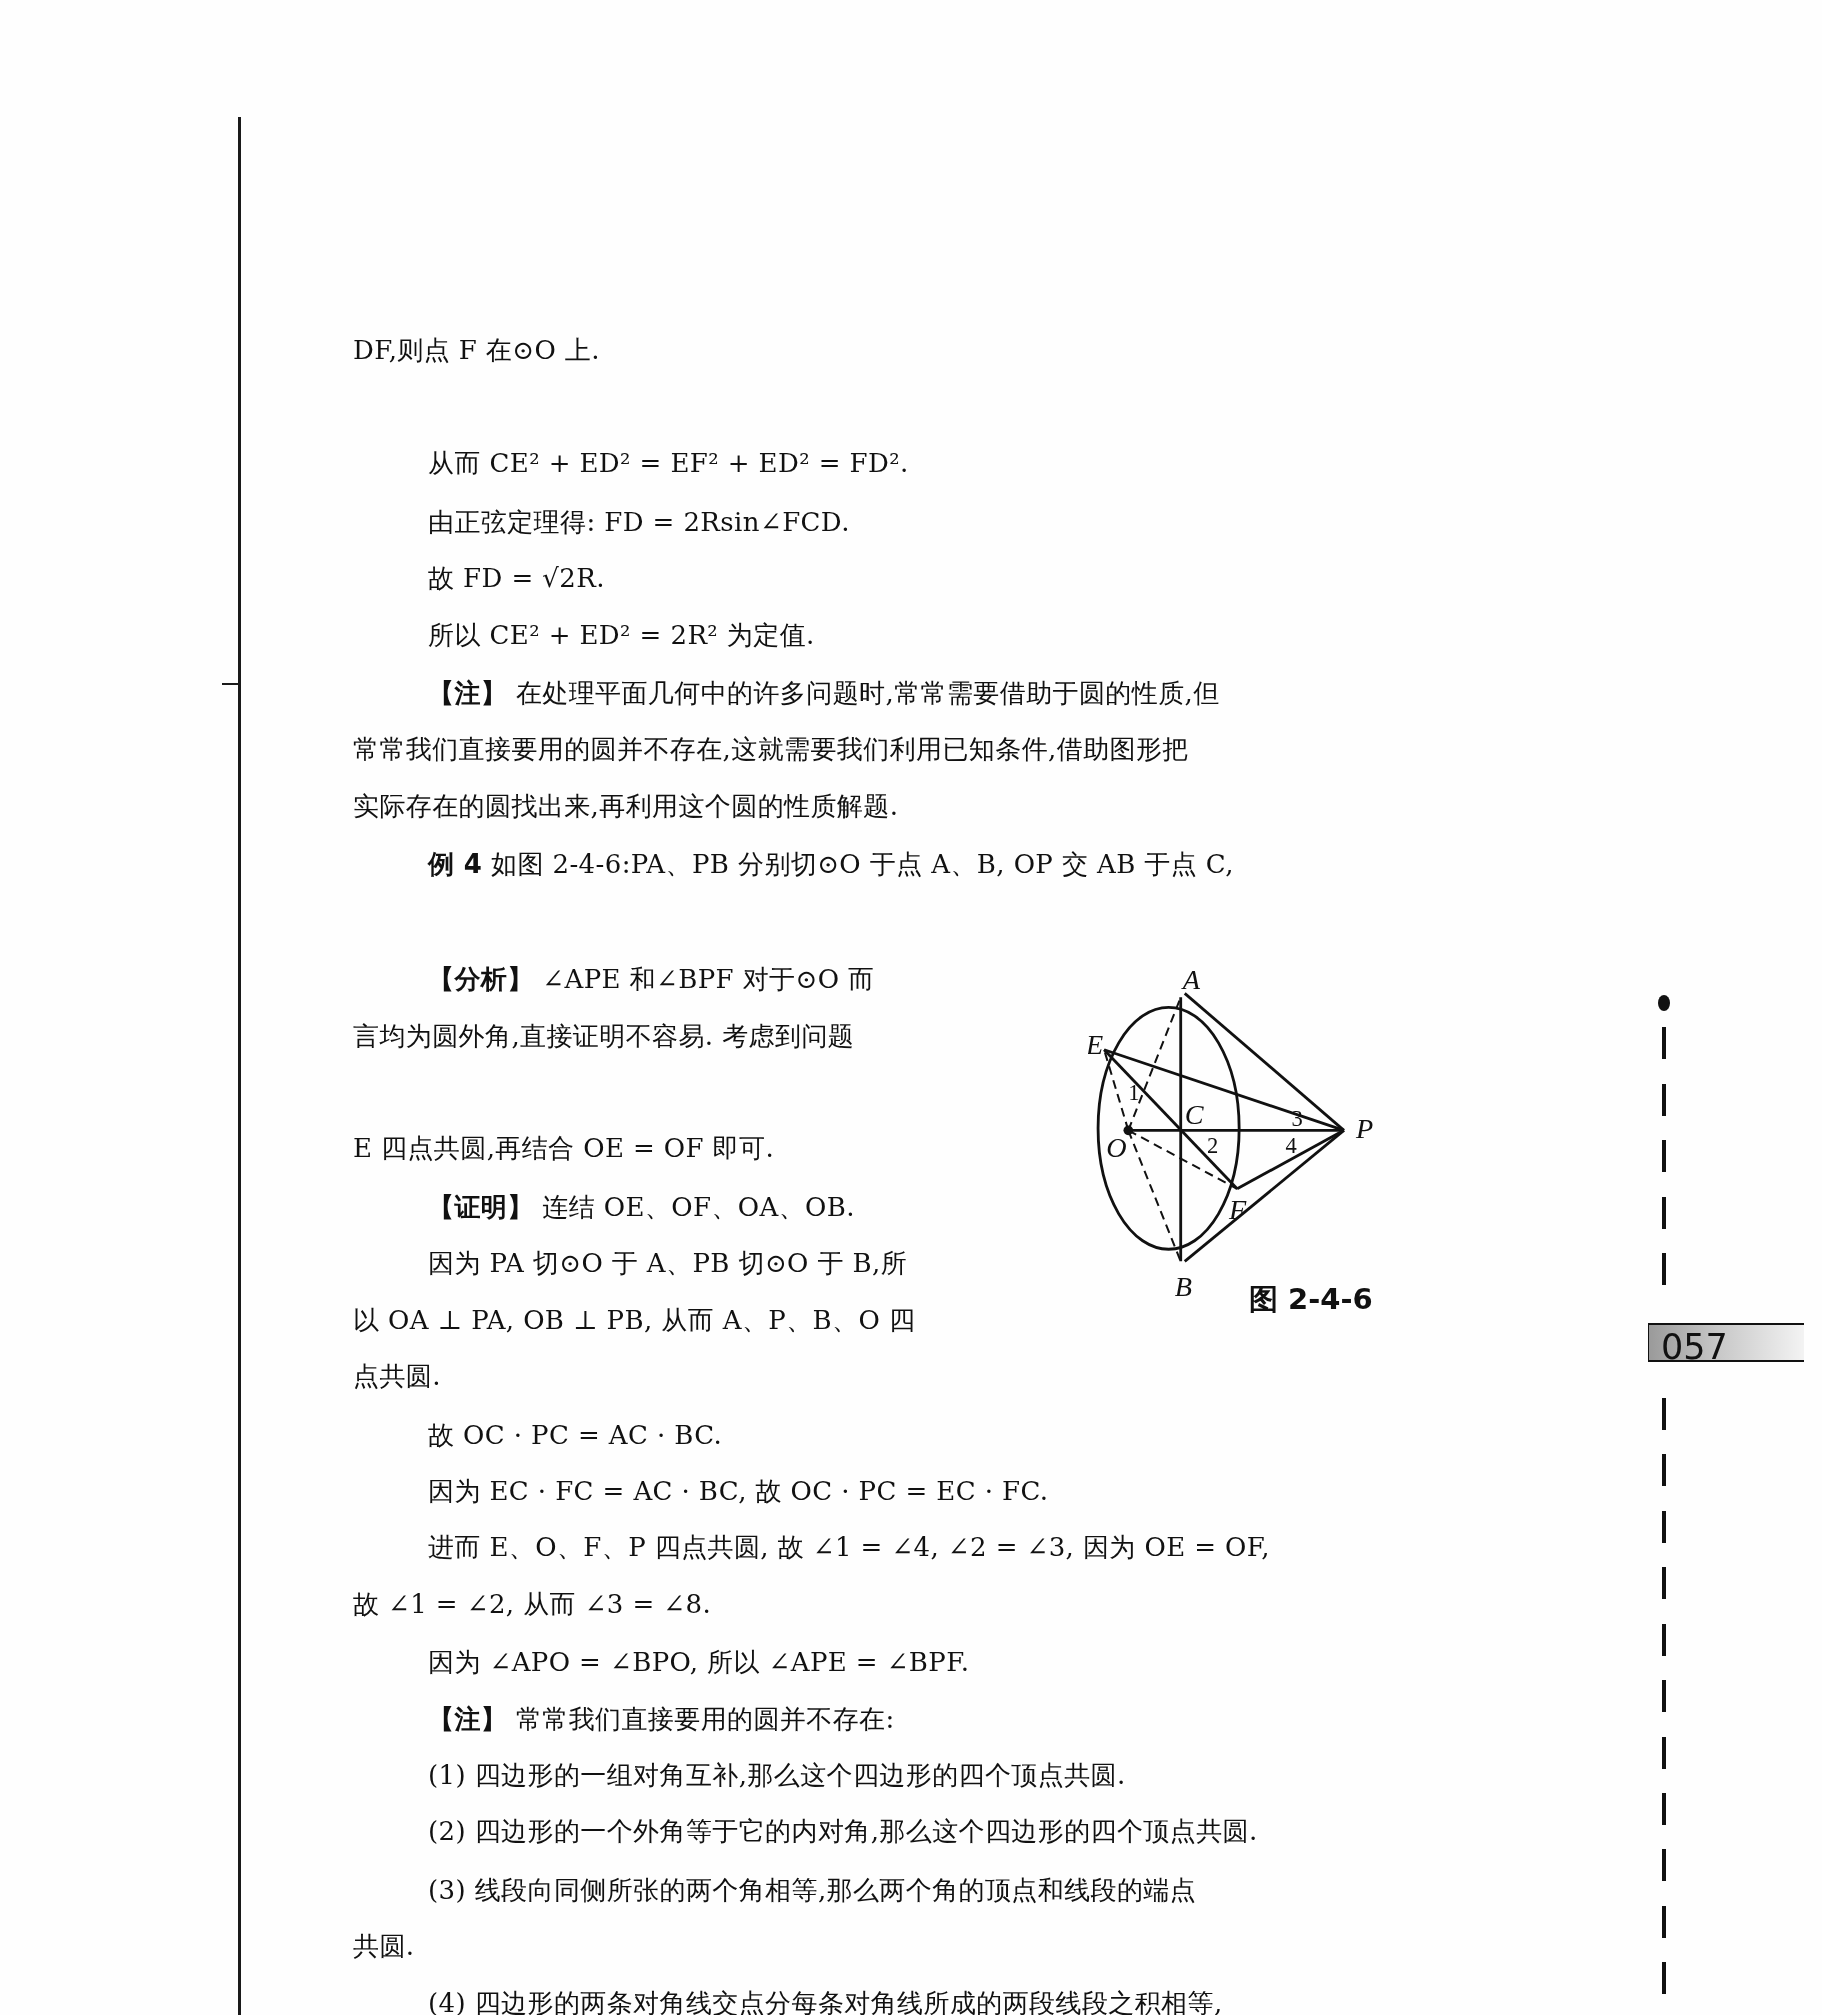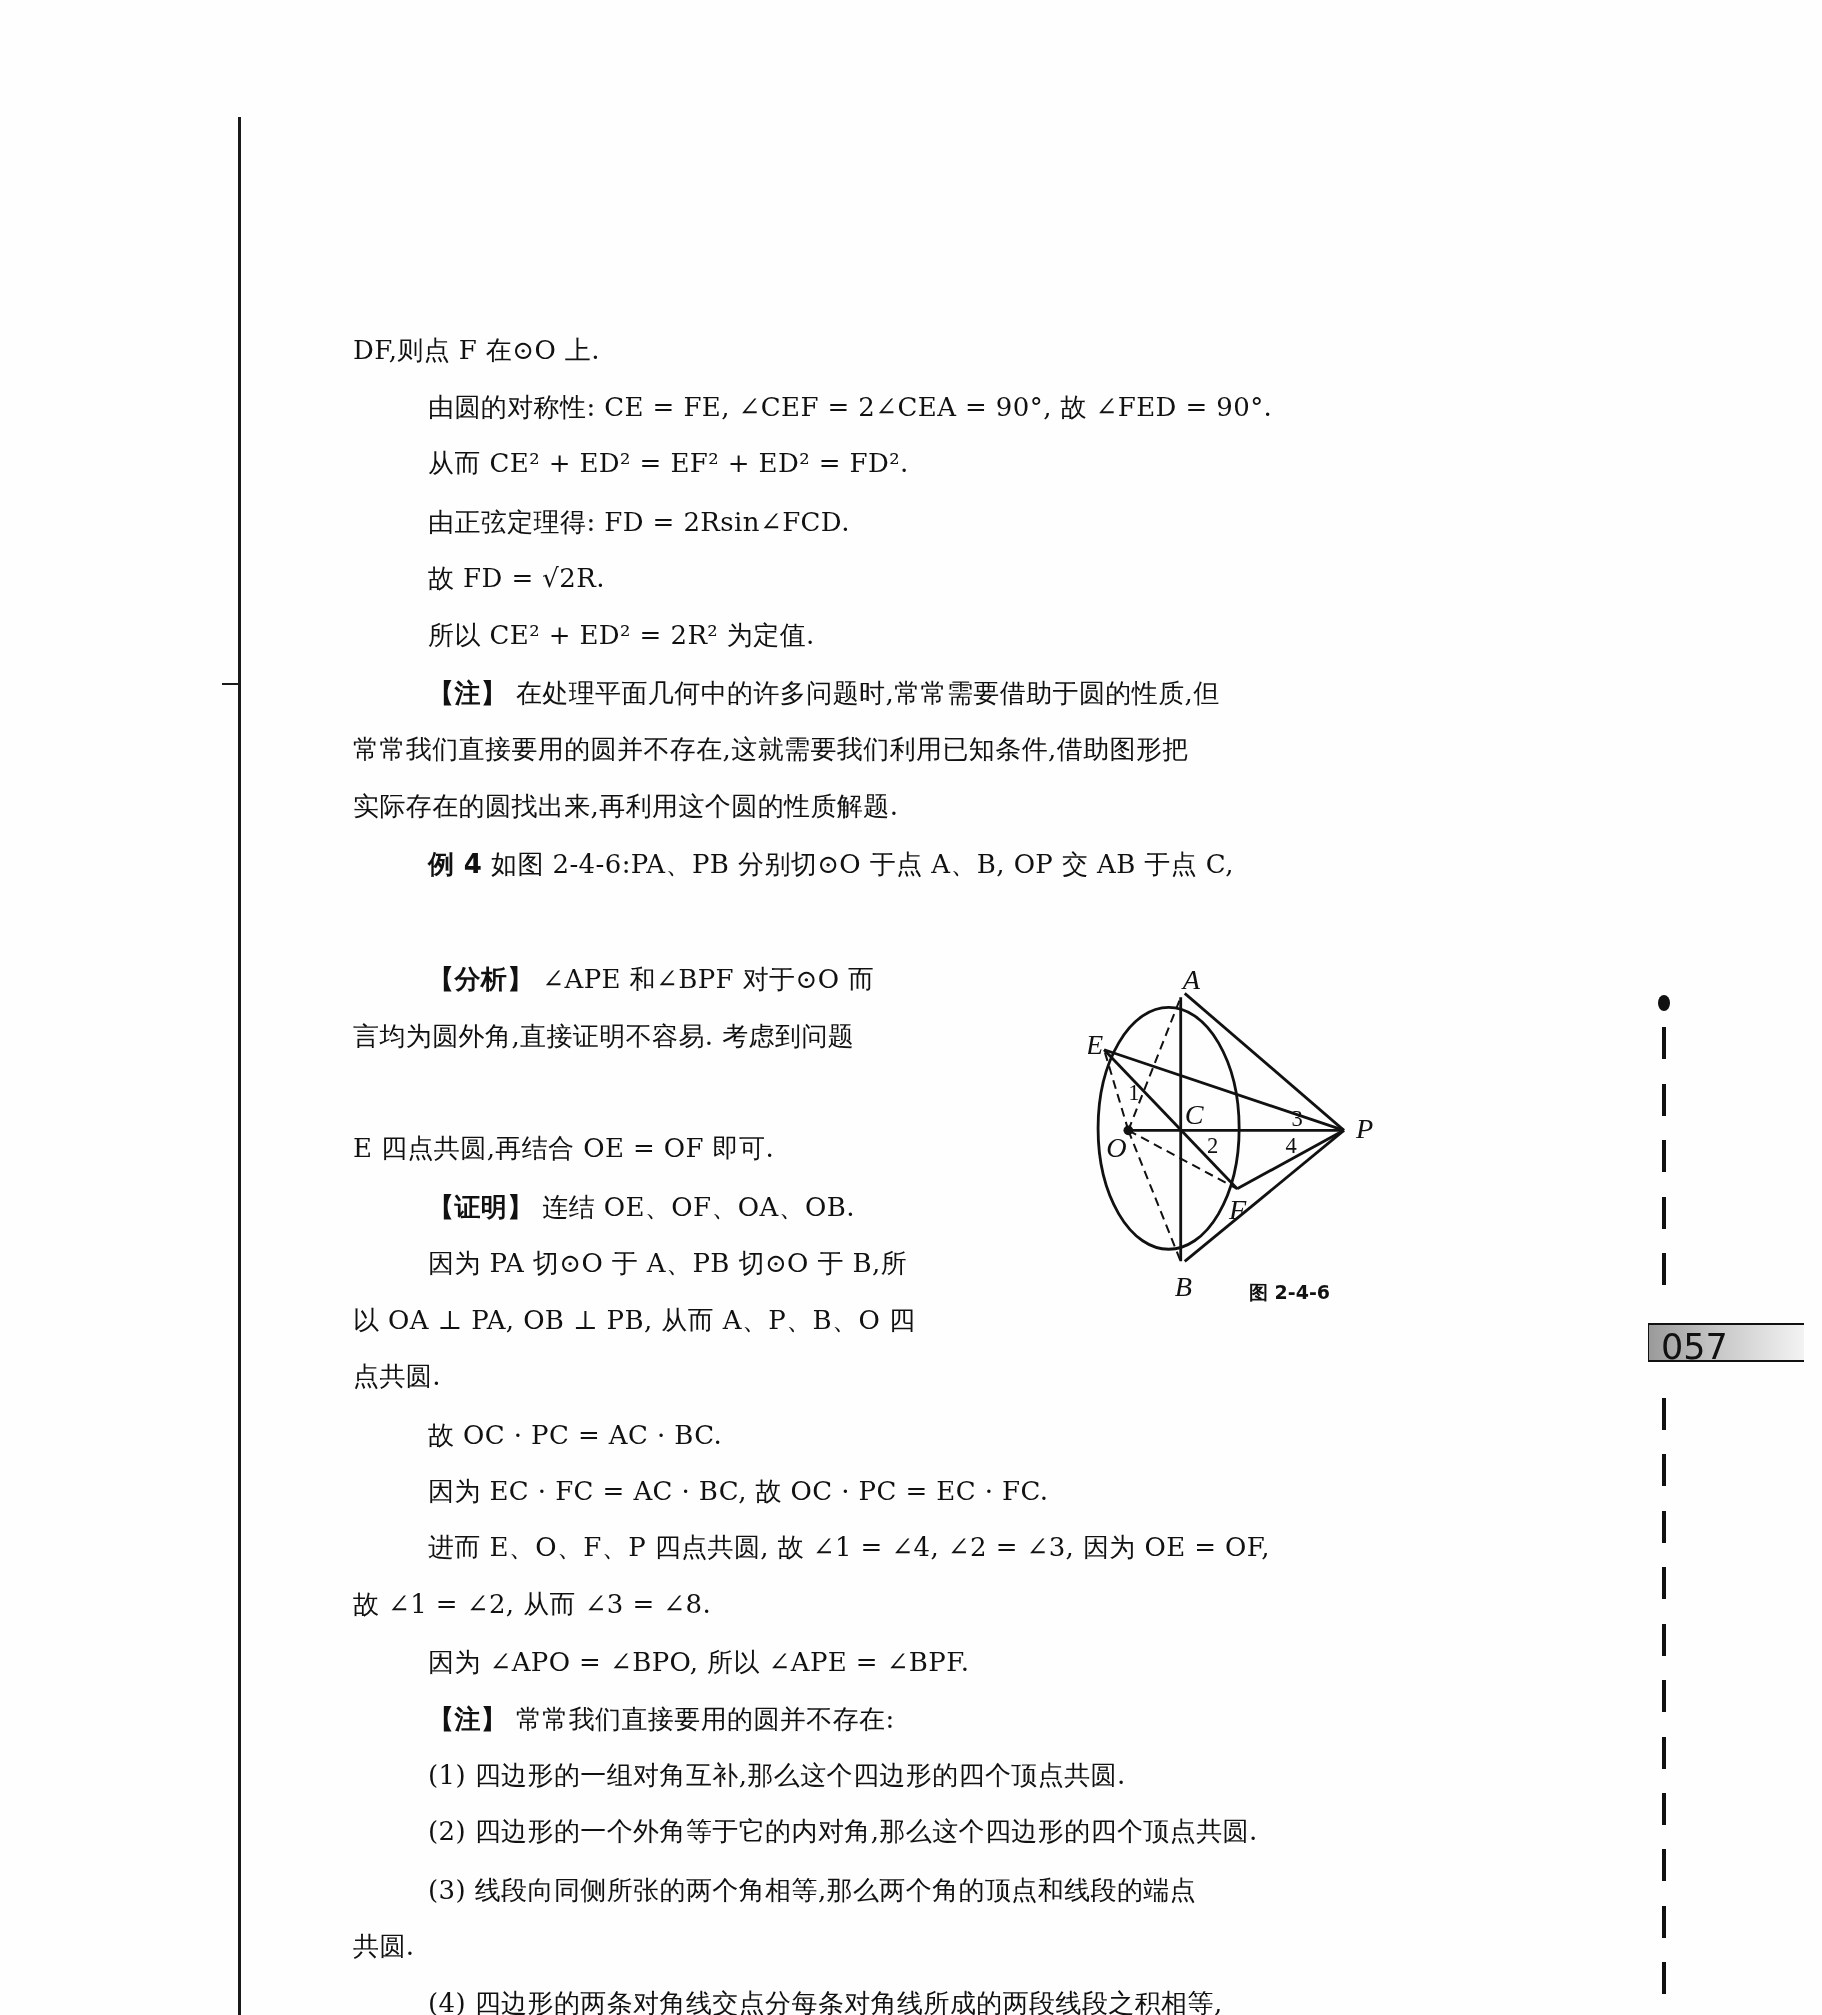--- a/index.html
+++ b/index.html
@@ -6,39 +6,38 @@
   body { width:1823px; height:2643px; position:relative; overflow:hidden;
          font-family:"DejaVu Serif","Liberation Serif",serif; color:#111; }
   .page { position:absolute; left:0; top:0; width:1823px; height:2643px; background:#fefefe; }
   .margin-line { position:absolute; left:238px; top:117px; width:3.2px; height:2378px; background:#1a1a1a; }
   .margin-tick { position:absolute; left:222px; top:683px; width:17.7px; height:1.6px; background:#1a1a1a; }
   .line { position:absolute; font-size:26px; line-height:40px; white-space:nowrap; letter-spacing:0.4px; }
   .indent { left:428px; }
   .flush { left:353px; }
   .bold { font-weight:bold; font-family:"DejaVu Sans","Liberation Sans",sans-serif; }
   .fig { position:absolute; left:1088px; top:967px; width:524px; height:363px; }
-  .fig-caption { position:absolute; left:1249px; top:1280px; font-size:19px; font-weight:bold;
+  .fig-caption { position:absolute; left:1249px; top:1280px; font-size:29px; font-weight:bold;
                  font-family:"DejaVu Sans","Liberation Sans",sans-serif; }
   .dash-rail { position:absolute; left:1662px; top:995px; width:5.6px; height:1330px; }
   .dash-rail .dot { position:absolute; left:-3.6px; top:0; width:12px; height:16px; border-radius:50%; background:#111; }
   .dash-seg { position:absolute; left:0; width:4px; height:32px; background:#111; }
   .page-tab { position:absolute; left:1648px; top:1323px; width:155px; height:35px;
               border-top:2px solid #111; border-bottom:2px solid #111; border-left:1.2px solid #111;
               background:linear-gradient(90deg,#9a9a9a 0%,#c8c8c8 45%,#f3f3f3 100%); }
   .page-tab span { position:absolute; left:12px; top:2.4px; font-size:35px; font-family:"DejaVu Sans","Liberation Sans",sans-serif; color:#111; }
 </style>
 </head>
 <body>
 
 <div class="page">
   <div class="margin-line"></div>
   <div class="margin-tick"></div>
 
   <div class="line flush" style="top:330px">DF,则点 F 在⊙O 上.</div>
-  <div class="line indent" style="top:387px">由圆的对称性: CE = FE, ∠CEF = 2∠CEA = 90°, 故 ∠FED = 90°.</div>
   <div class="line indent" style="top:443px">从而 CE² + ED² = EF² + ED² = FD².</div>
   <div class="line indent" style="top:502px">由正弦定理得: FD = 2Rsin∠FCD.</div>
   <div class="line indent" style="top:558px">故 FD = √2R.</div>
   <div class="line indent" style="top:615px">所以 CE² + ED² = 2R² 为定值.</div>
 
   <div class="line indent" style="top:673px">
     <span class="bold">【注】</span>
     <span>在处理平面几何中的许多问题时,常常需要借助于圆的性质,但</span>
   </div>
   <div class="line flush" style="top:729px">常常我们直接要用的圆并不存在,这就需要我们利用已知条件,借助图形把</div>

